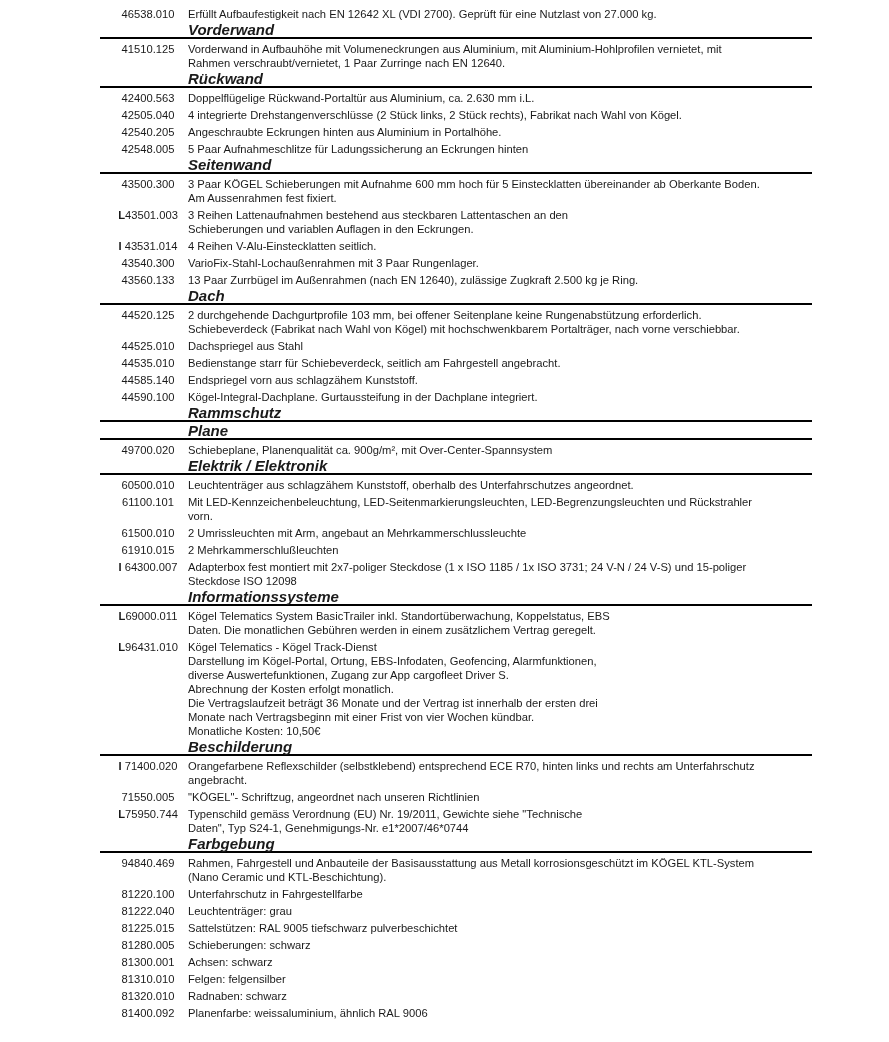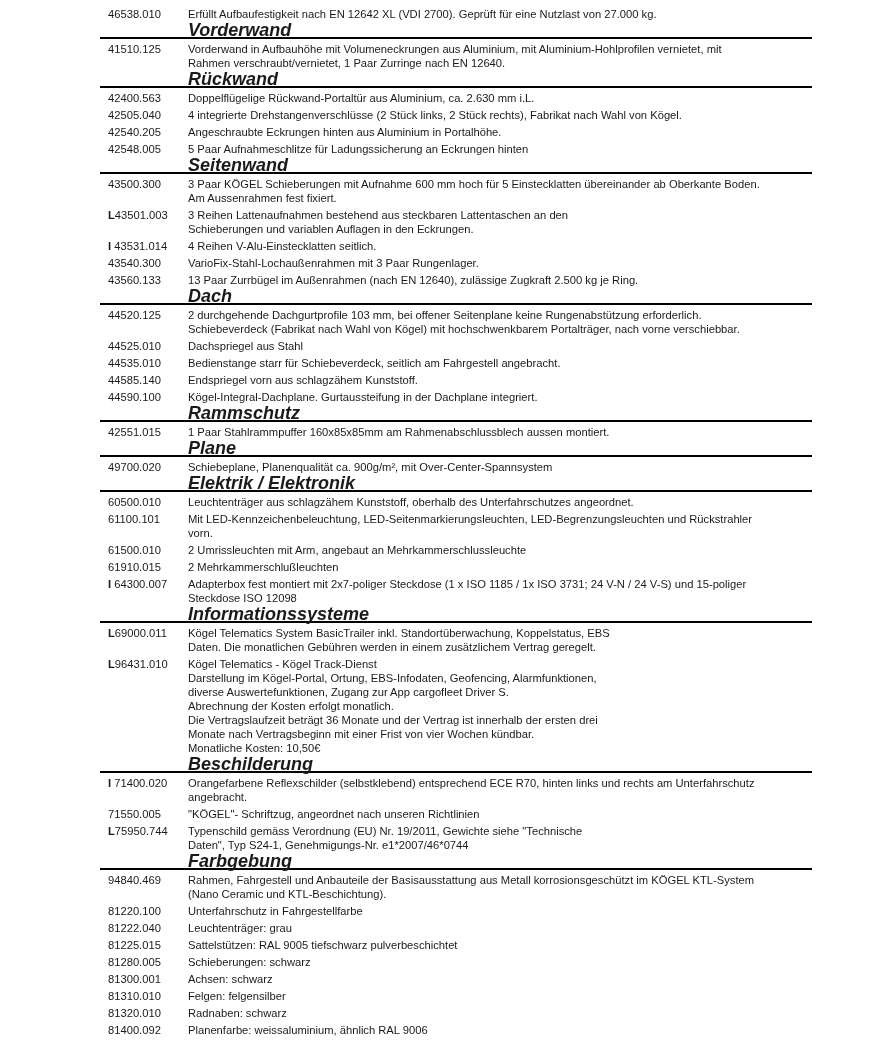--- a/index.html
+++ b/index.html
@@ -2,25 +2,25 @@
 <html><head>
 <meta charset="utf-8">
 <style>
   html, body { margin: 0; padding: 0; background: #ffffff; }
   body {
     width: 889px; height: 1042px; overflow: hidden; position: relative;
     font-family: "Liberation Sans", sans-serif; color: #1a1a1a; font-size: 11.2px;
   }
   #doc { position: absolute; left: 100px; top: 5px; width: 712px; }
   .row { display: flex; line-height: 14px; padding: 1.5px 0; }
-  .row .code { width: 88px; flex: 0 0 88px; padding-left: 8px; box-sizing: border-box; white-space: nowrap; }
+  .row .code { width: 88px; flex: 0 0 88px; padding-left: 8px; box-sizing: border-box; white-space: nowrap; text-align: center; }
   .row .code .mark { font-weight: bold; }
   .row .desc { flex: 1; white-space: pre-line; padding-right: 6px; }
   .section {
-    padding-left: 88px; font-weight: bold; font-style: italic; font-size: 18px;
+    padding-left: 88px; font-weight: bold; font-style: italic; font-size: 15px;
     line-height: 14px; border-bottom: 2px solid #000; padding-top: 1px; padding-bottom: 0px;
     margin-bottom: 1px;
   }
 </style>
 </head>
 <body>
 
 <div id="doc">
     <div class="row">
       <div class="code"><span class="mark"></span><span>46538.010</span></div>
@@ -97,24 +97,20 @@
         <div class="code"><span class="mark"></span><span>44585.140</span></div>
         <div class="desc">Endspriegel vorn aus schlagzähem Kunststoff.</div>
       </div>
       <div class="row">
         <div class="code"><span class="mark"></span><span>44590.100</span></div>
         <div class="desc">Kögel-Integral-Dachplane. Gurtaussteifung in der Dachplane integriert.</div>
       </div>
     </div>
     <div>
       <div class="section">Rammschutz</div>
-      <div class="row">
-        <div class="code"><span class="mark"></span><span>42551.015</span></div>
-        <div class="desc">1 Paar Stahlrammpuffer 160x85x85mm am Rahmenabschlussblech aussen montiert.</div>
-      </div>
     </div>
     <div>
       <div class="section">Plane</div>
       <div class="row">
         <div class="code"><span class="mark"></span><span>49700.020</span></div>
         <div class="desc">Schiebeplane, Planenqualität ca. 900g/m², mit Over-Center-Spannsystem</div>
       </div>
     </div>
     <div>
       <div class="section">Elektrik / Elektronik</div>

